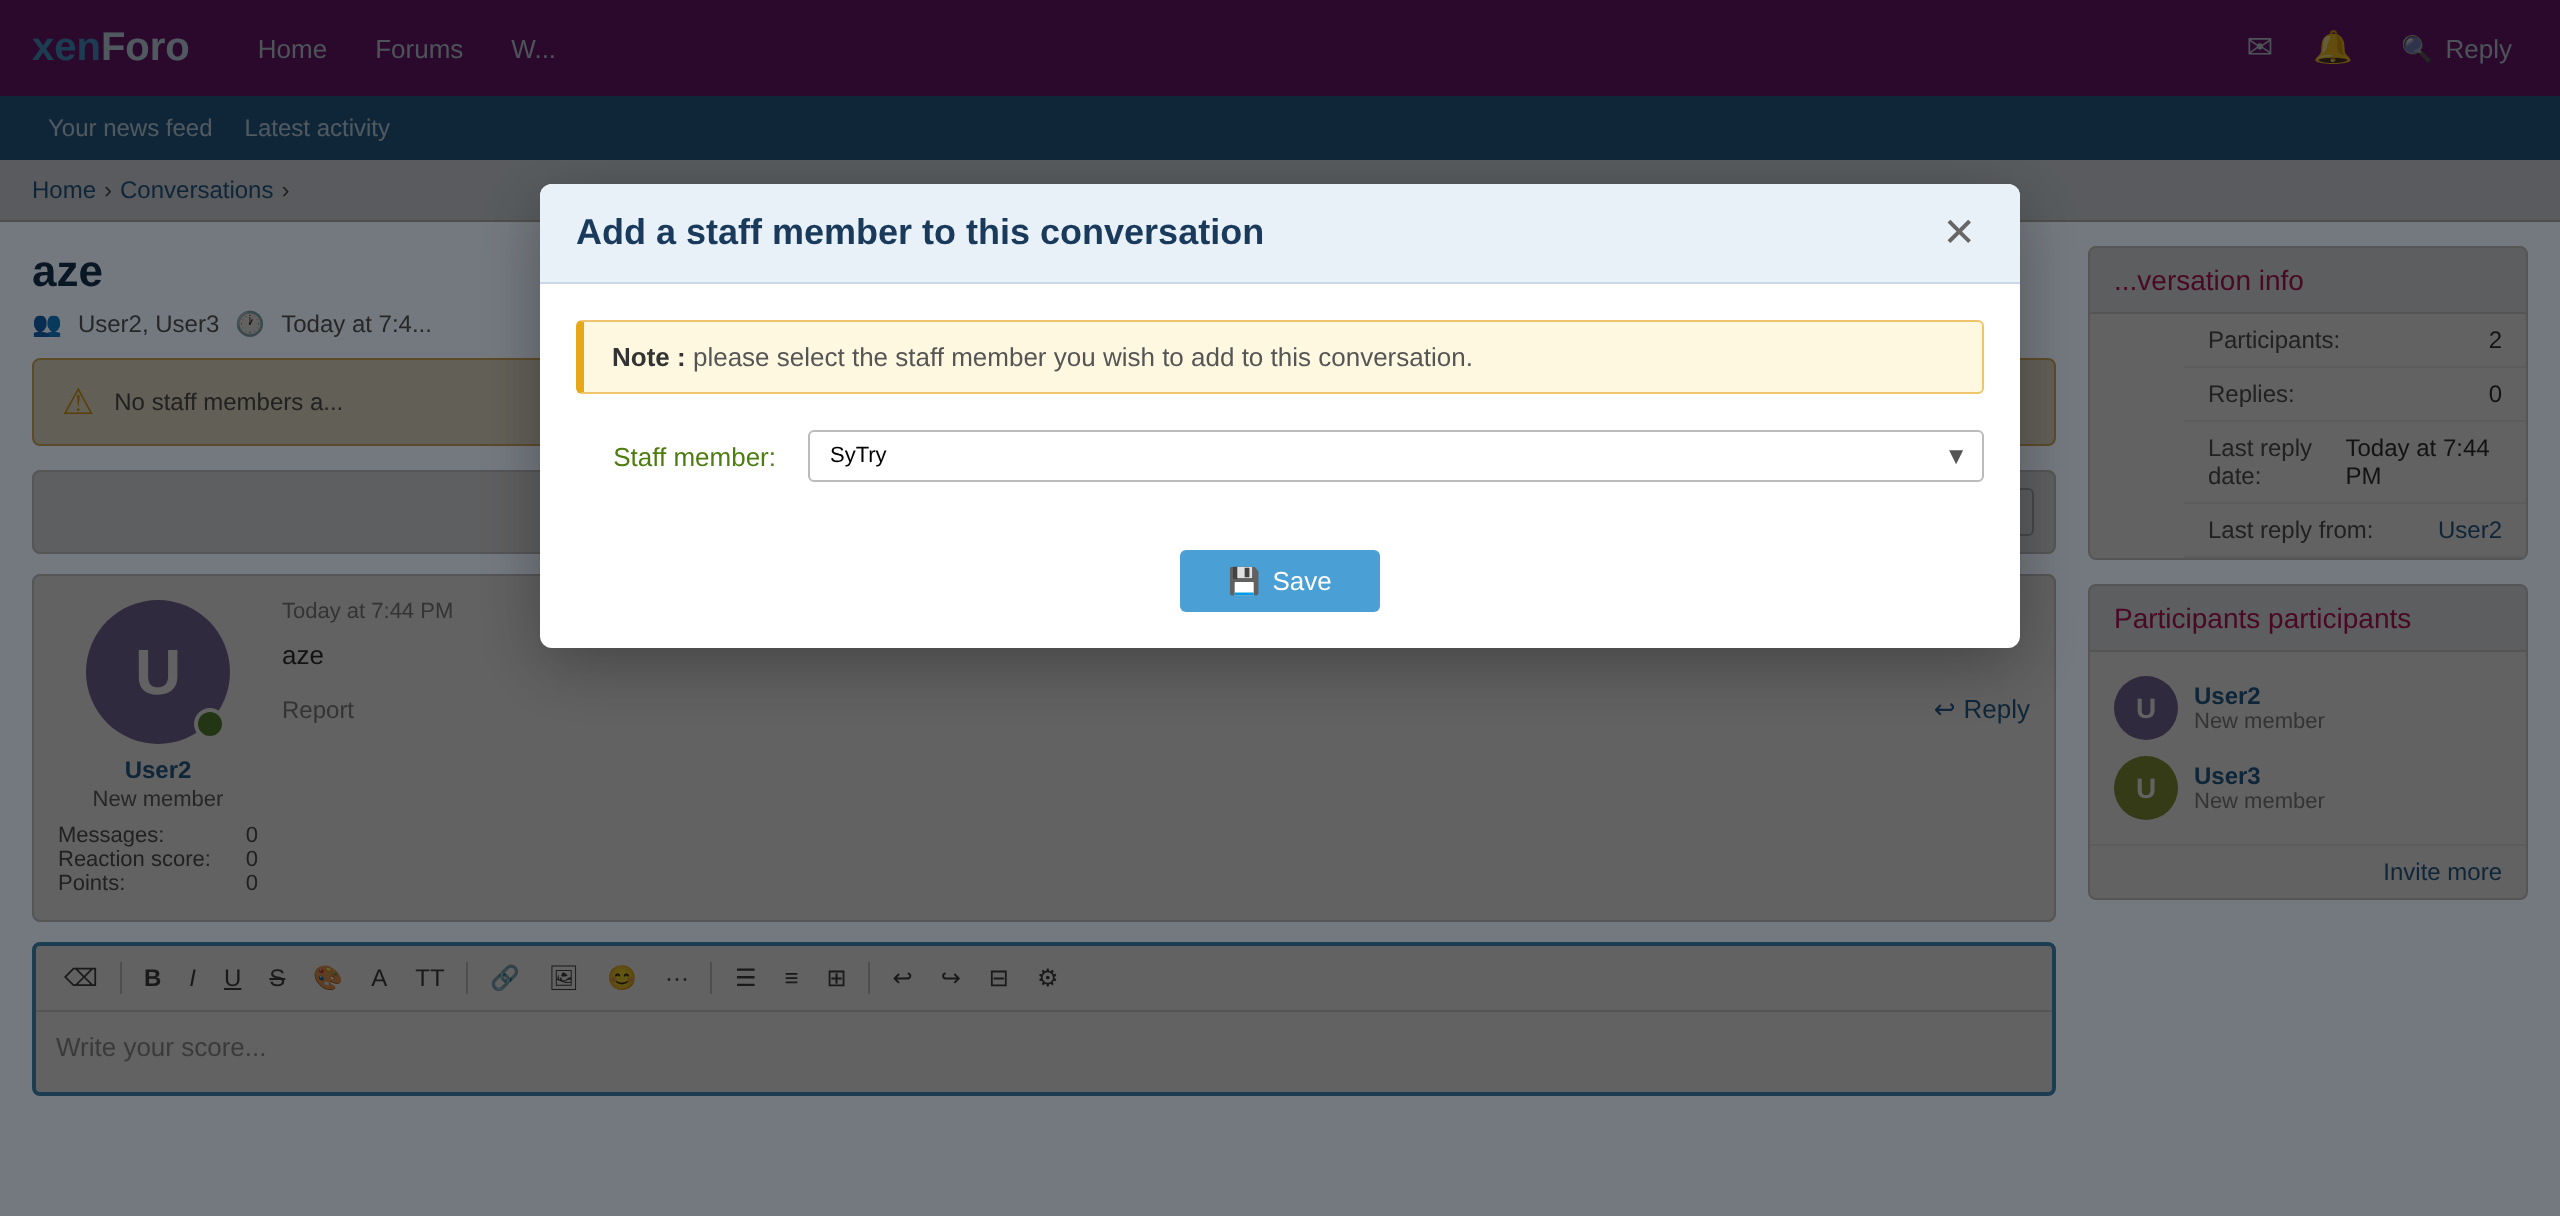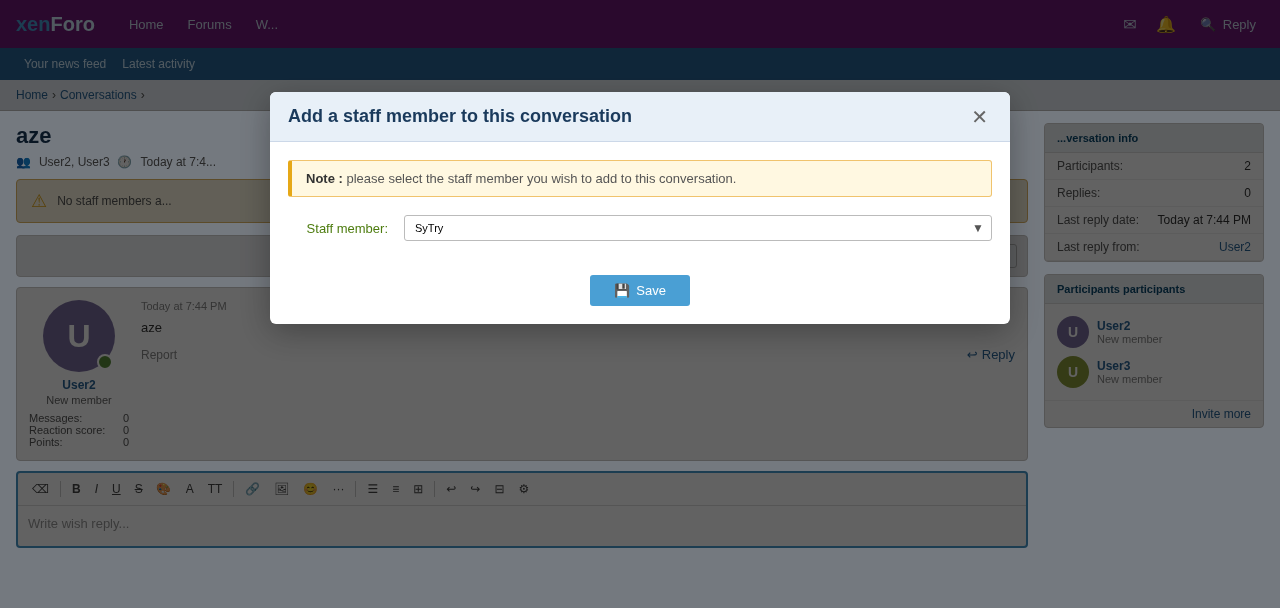--- a/index.html
+++ b/index.html
@@ -250,33 +250,34 @@
     .sidebar-box {
       background: white;
       border: 1px solid #ddd;
       border-radius: 4px;
       margin-bottom: 12px;
     }
     .sidebar-box-title {
       background: #f0f4f8;
       border-bottom: 1px solid #ddd;
       padding: 8px 12px;
-      font-size: 11px;
-      font-weight: bold;
-      color: #0c4a6e;
+      font-size: 14px;
+      font-weight: normal;
+      color: #be185d;
       border-radius: 4px 4px 0 0;
     }
     .sidebar-info-row {
       padding: 6px 12px;
       font-size: 12px;
       color: #555;
       border-bottom: 1px solid #f0f0f0;
       display: flex;
       justify-content: space-between;
       align-items: center;
+      margin-left: 47px;
     }
     .sidebar-info-row .value { color: #333; font-weight: 500; }
     .sidebar-info-row .value-link { color: #2a6496; text-decoration: none; }
     .participants-section { padding: 8px 12px; }
     .participant-item {
       display: flex;
       align-items: center;
       gap: 8px;
       padding: 4px 0;
     }
@@ -538,21 +539,21 @@
           <div class="toolbar-sep"></div>
           <button class="toolbar-btn">☰</button>
           <button class="toolbar-btn">≡</button>
           <button class="toolbar-btn">⊞</button>
           <div class="toolbar-sep"></div>
           <button class="toolbar-btn">↩</button>
           <button class="toolbar-btn">↪</button>
           <button class="toolbar-btn">⊟</button>
           <button class="toolbar-btn">⚙</button>
         </div>
-        <div class="editor-content">Write wish reply...</div>
+        <div class="editor-content">Write your score...</div>
       </div>
     </div>
 
     <div class="sidebar">
       <div class="sidebar-box">
         <div class="sidebar-box-title">...versation info</div>
         <div class="sidebar-info-row">
           <span>Participants:</span>
           <span class="value">2</span>
         </div>

